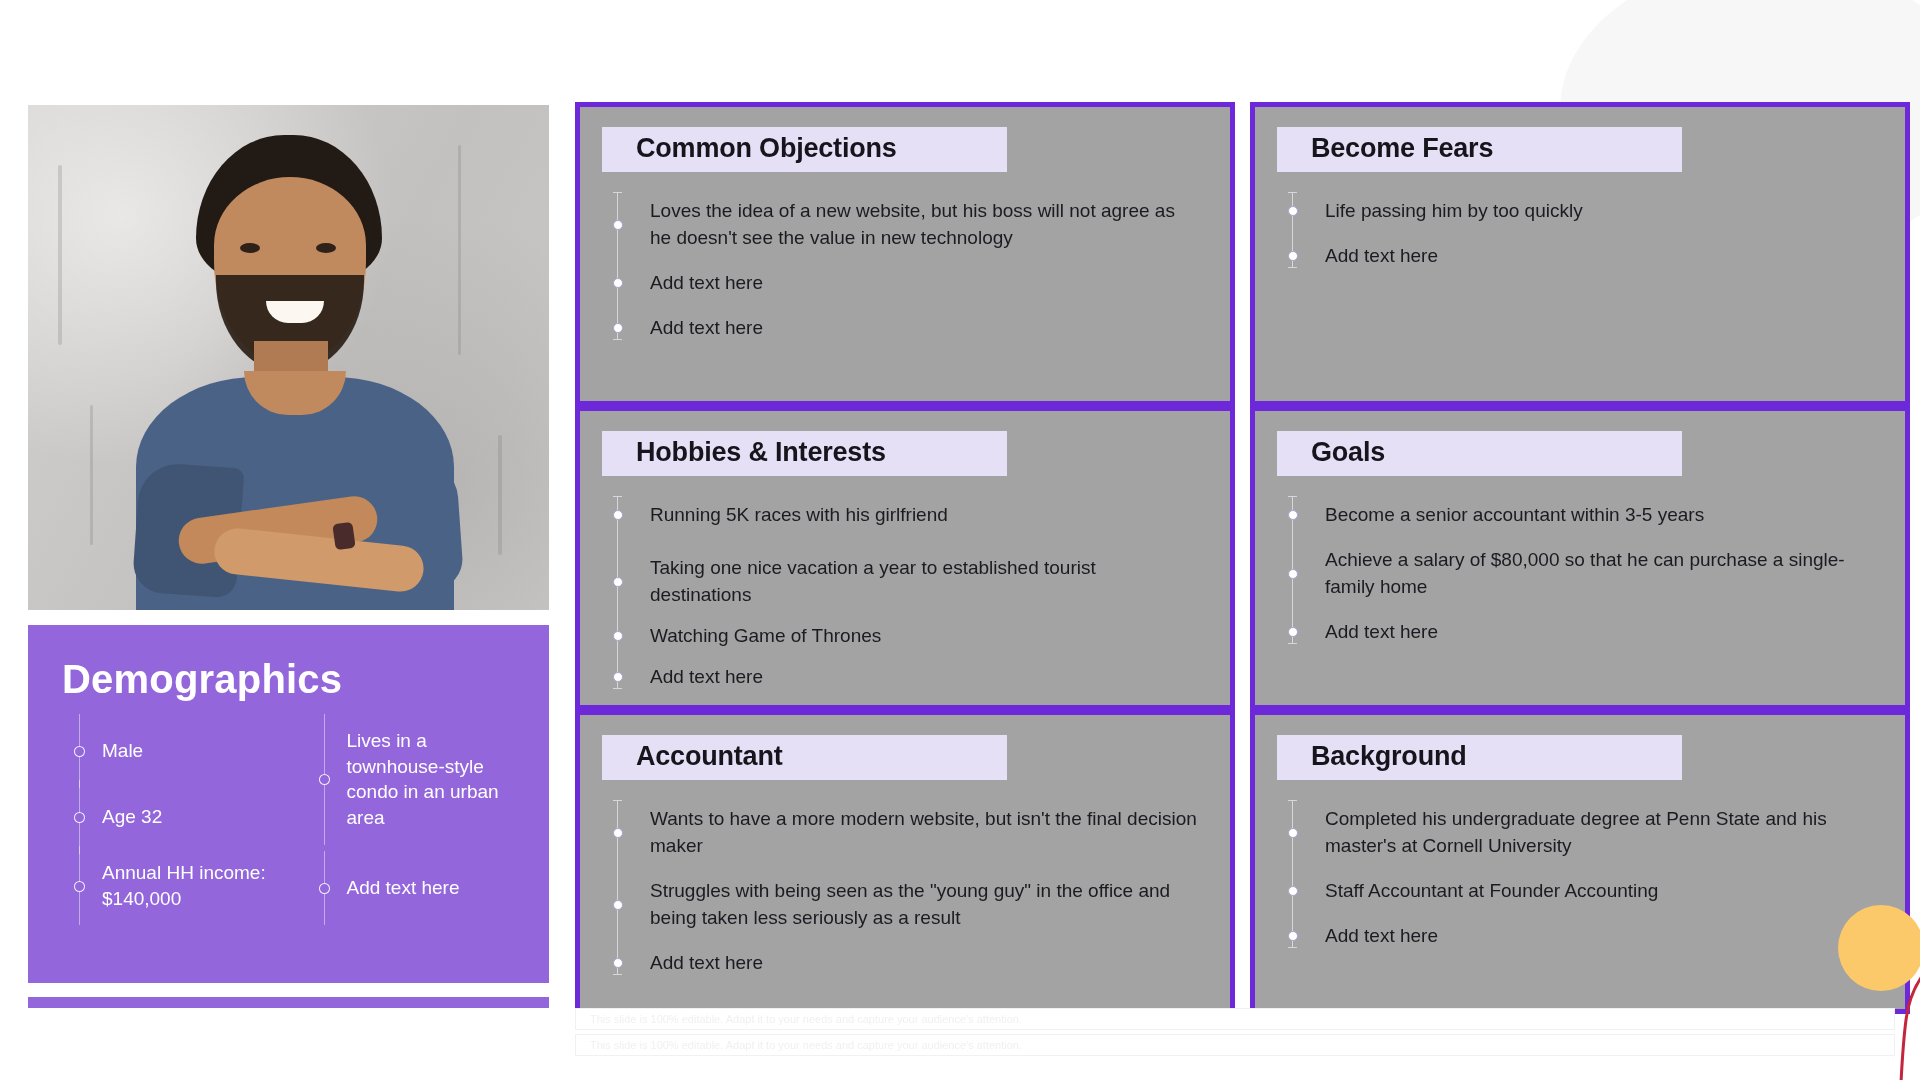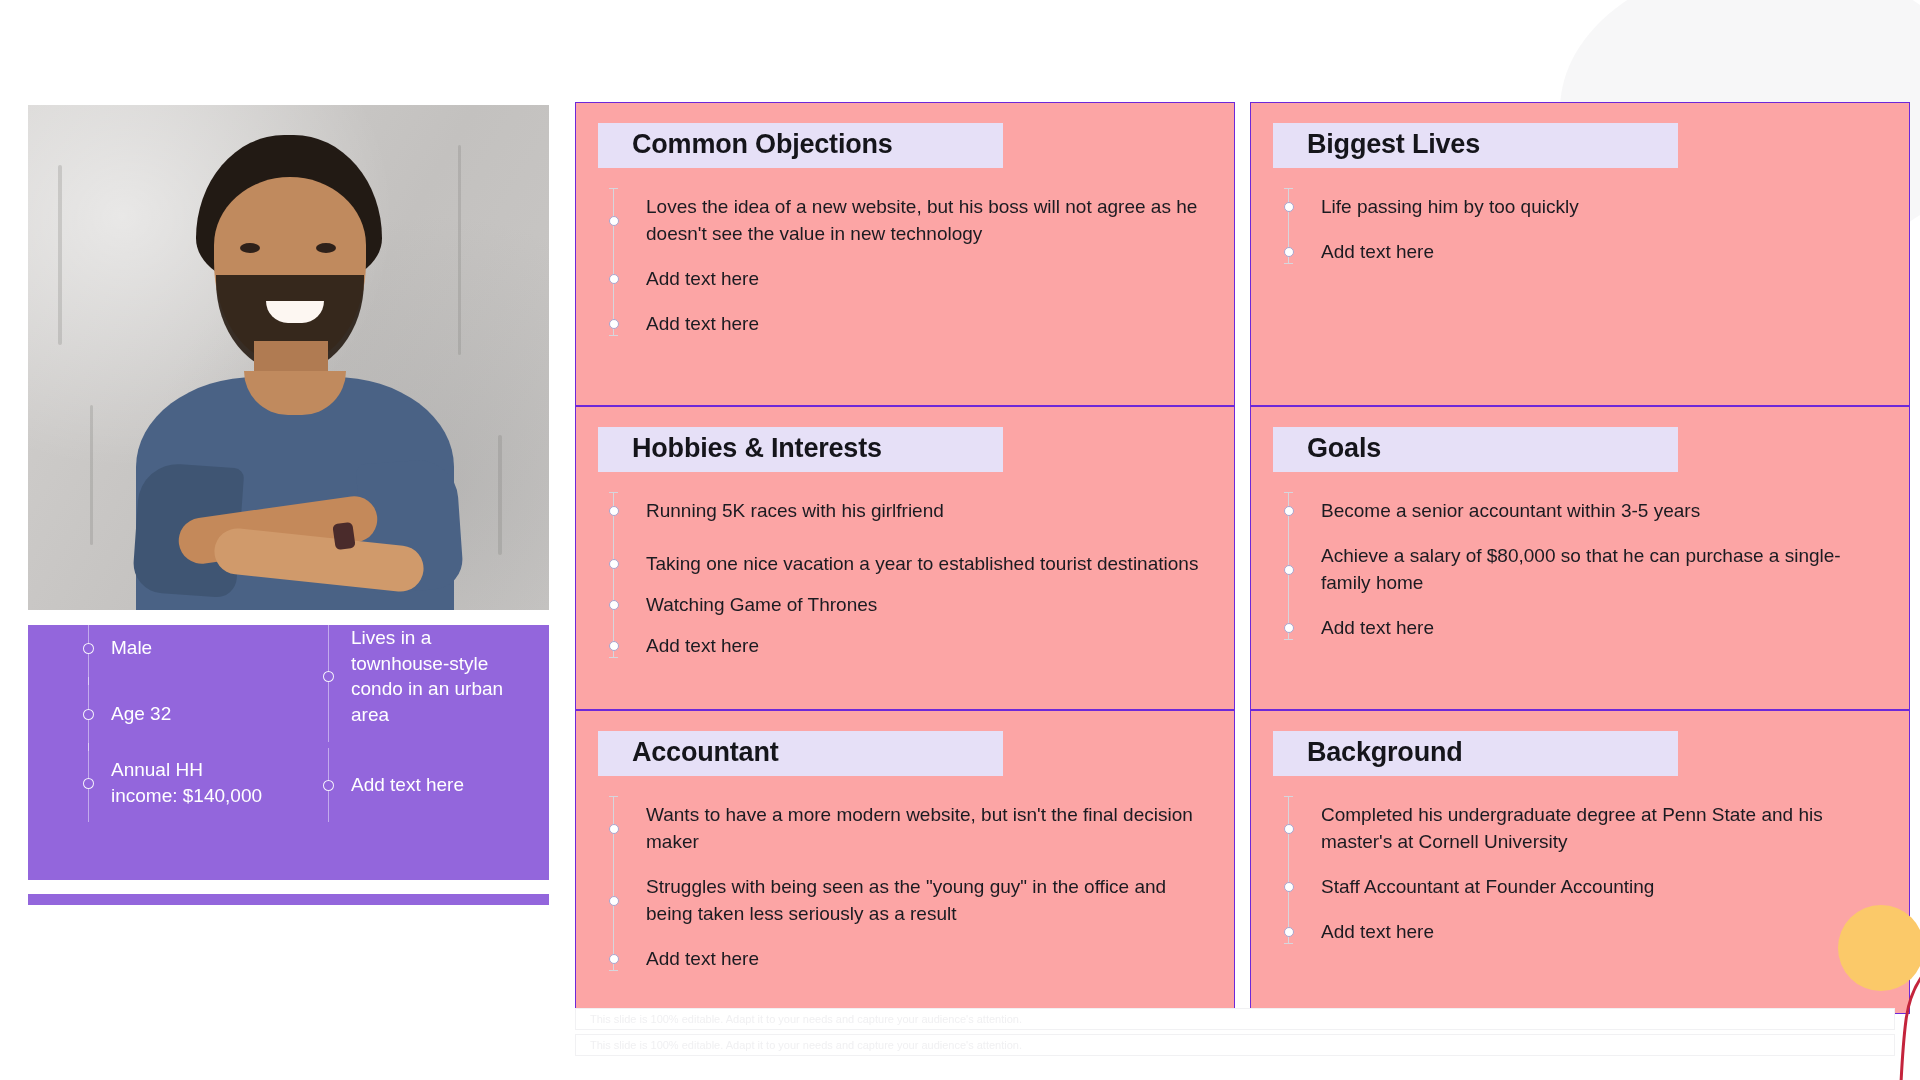--- a/index.html
+++ b/index.html
@@ -163,21 +163,21 @@
   }
   .demographics-title {
     color: #ffffff;
     font-size: 40px;
     font-weight: bold;
     letter-spacing: .2px;
     padding: 32px 0 26px 34px;
   }
   .demo-grid {
     display: flex;
-    padding: 0 24px 0 17px;
+    padding: 0 24px 0 8px;
   }
   .demo-col {
     flex: 1;
     padding-left: 38px;
   }
   .demo-item {
     position: relative;
     color: #ffffff;
     font-size: 19px;
     line-height: 1.35;
@@ -213,22 +213,22 @@
   .cards {
     position: absolute;
     left: 575px; top: 102px;
     width: 1320px;
     display: grid;
     grid-template-columns: 660px 660px;
     grid-auto-rows: 304px;
     gap: 0px 15px;
   }
   .card {
-    background: #fca5a5;
-    border: 1px solid #6d28d9;
+    background: #a3a3a3;
+    border: 5px solid #6d28d9;
     padding: 20px 22px 16px 22px;
     position: relative;
   }
   .card-title-wrap {
     background: #e6e0f7;
     display: inline-block;
     padding: 6px 34px 8px 34px;
     min-width: 405px;
   }
   .card-title {
@@ -322,20 +322,21 @@
       <div class="fig-neck"></div>
       <div class="fig-shirt"></div>
       <div class="fig-sleeve-l"></div>
       <div class="fig-sleeve-r"></div>
       <div class="fig-arm-l"></div>
       <div class="fig-arm-r"></div>
       <div class="fig-watch"></div>
     </div>
 
     <div class="demographics">
+      <div class="demographics-title">Demographics</div>
       <div class="demo-grid">
         <div class="demo-col">
           <div class="demo-item">
             <span class="tl-line"></span>
             <span class="tl-dot"></span>
             <span>Male</span>
           </div>
           <div class="demo-item">
             <span class="tl-line"></span>
             <span class="tl-dot"></span>
@@ -383,21 +384,21 @@
         </div>
         <div class="bullet">
           <span class="dot"></span>
           <span>Add text here</span>
         </div>
       </div>
     </div>
 
     <div class="card">
       <div class="card-title-wrap">
-        <span class="card-title">Biggest Lives</span>
+        <span class="card-title">Become Fears</span>
       </div>
       <div class="bullets">
         <span class="spine"></span>
         <div class="bullet">
           <span class="dot"></span>
           <span>Life passing him by too quickly</span>
         </div>
         <div class="bullet">
           <span class="dot"></span>
           <span>Add text here</span>

